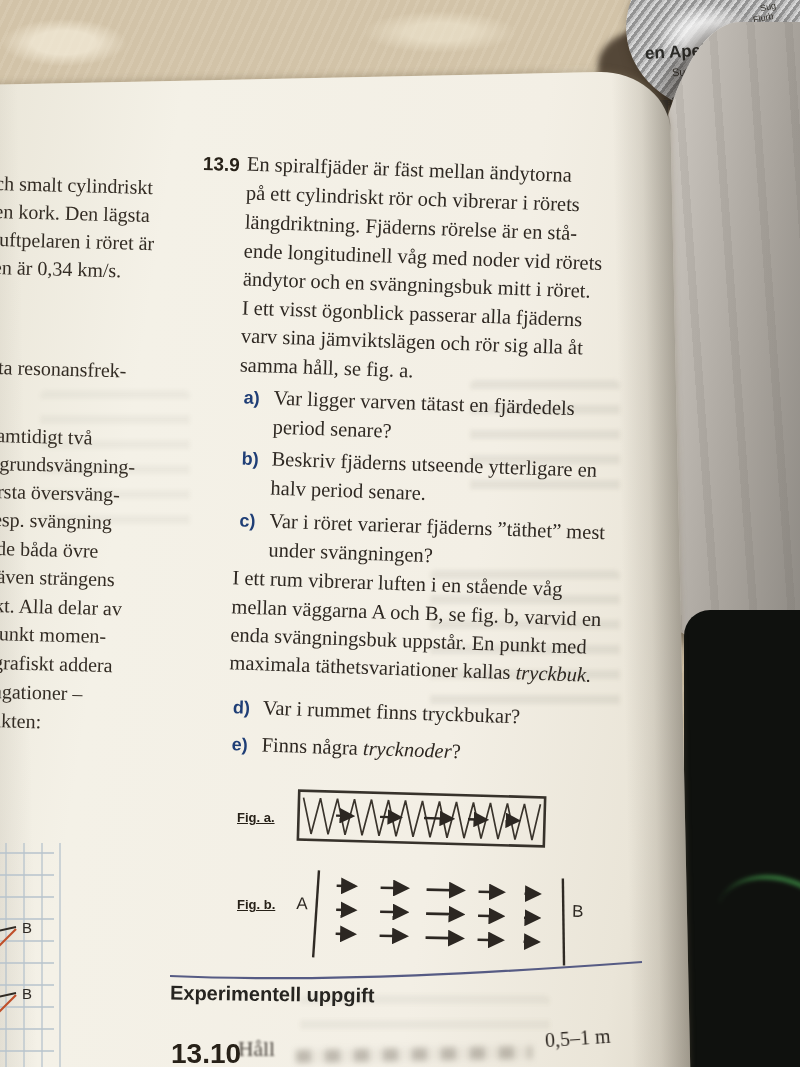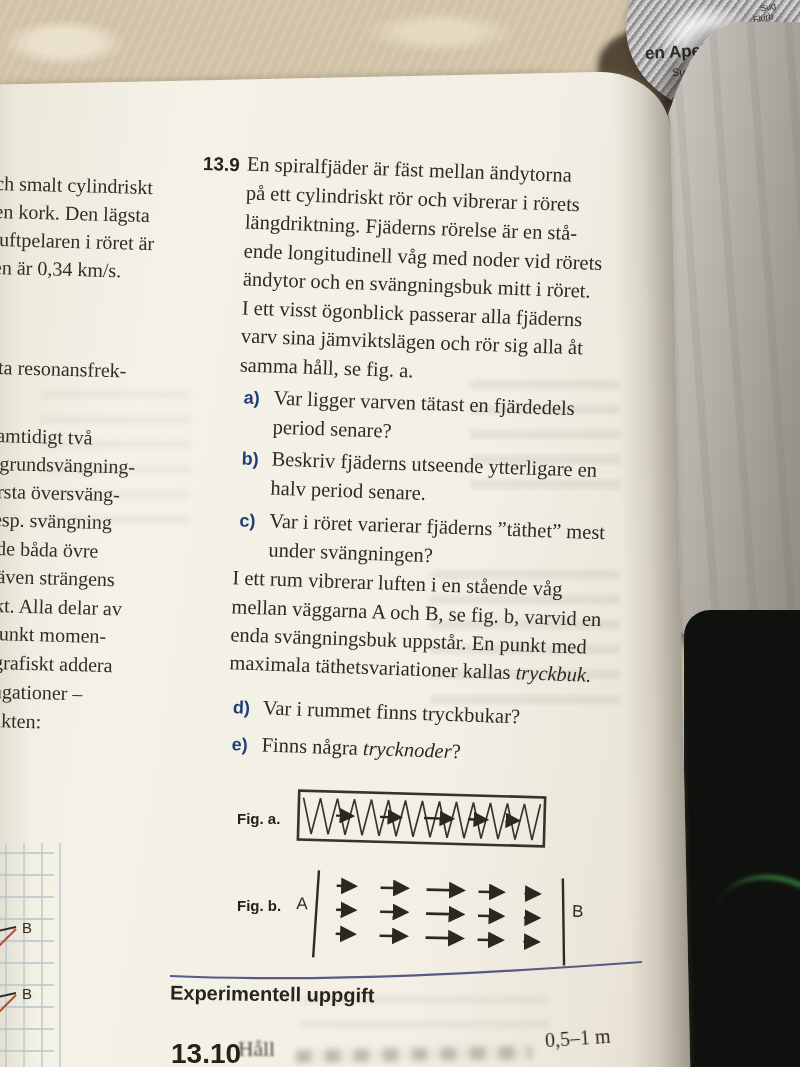--- a/index.html
+++ b/index.html
@@ -54,21 +54,21 @@
   .page::after{content:"";position:absolute;right:0;top:0;bottom:0;width:58px;
     background:linear-gradient(90deg, transparent 0, rgba(96,88,74,.16) 50%, rgba(64,57,46,.40) 100%);
     border-radius:0 70px 0 0;}
   
   .content{position:absolute;left:0;top:0;width:800px;height:1067px;z-index:7;}
   .tilt{position:absolute;left:0;top:0;width:800px;height:800px;transform:rotate(2deg);transform-origin:203px 160px;}
   .srf{font-family:"Liberation Serif",serif;font-size:20.5px;color:#2e2822;position:absolute;white-space:nowrap;}
   .lcl{font-family:"Liberation Serif",serif;font-size:20px;color:#332c24;position:absolute;white-space:nowrap;}
   .qlab{font-family:"Liberation Sans",sans-serif;font-weight:bold;font-size:18px;color:#1f3e76;position:absolute;white-space:nowrap;}
   .num{font-family:"Liberation Sans",sans-serif;font-weight:bold;font-size:19px;color:#272118;position:absolute;white-space:nowrap;}
-  .figlab{font-family:"Liberation Sans",sans-serif;font-weight:bold;font-size:15px;color:#272118;position:absolute;white-space:nowrap;}
+  .figlab{font-family:"Liberation Sans",sans-serif;font-weight:bold;font-size:13px;color:#272118;position:absolute;white-space:nowrap;text-decoration:underline;}
   .ital{font-style:italic;}
   .ghost{position:absolute;filter:blur(2px);border-radius:6px;
     background:repeating-linear-gradient(180deg, rgba(112,110,96,.10) 0 9px, transparent 9px 25px);}
   .heading{font-family:"Liberation Sans",sans-serif;font-weight:bold;font-size:20px;color:#262420;position:absolute;white-space:nowrap;transform:rotate(0.8deg);}
   .blurbar{position:absolute;filter:blur(3px);
     background:repeating-linear-gradient(90deg, rgba(78,70,58,.32) 0 15px, rgba(78,70,58,.05) 15px 29px);}
 </style>
 </head>
 <body>
 

